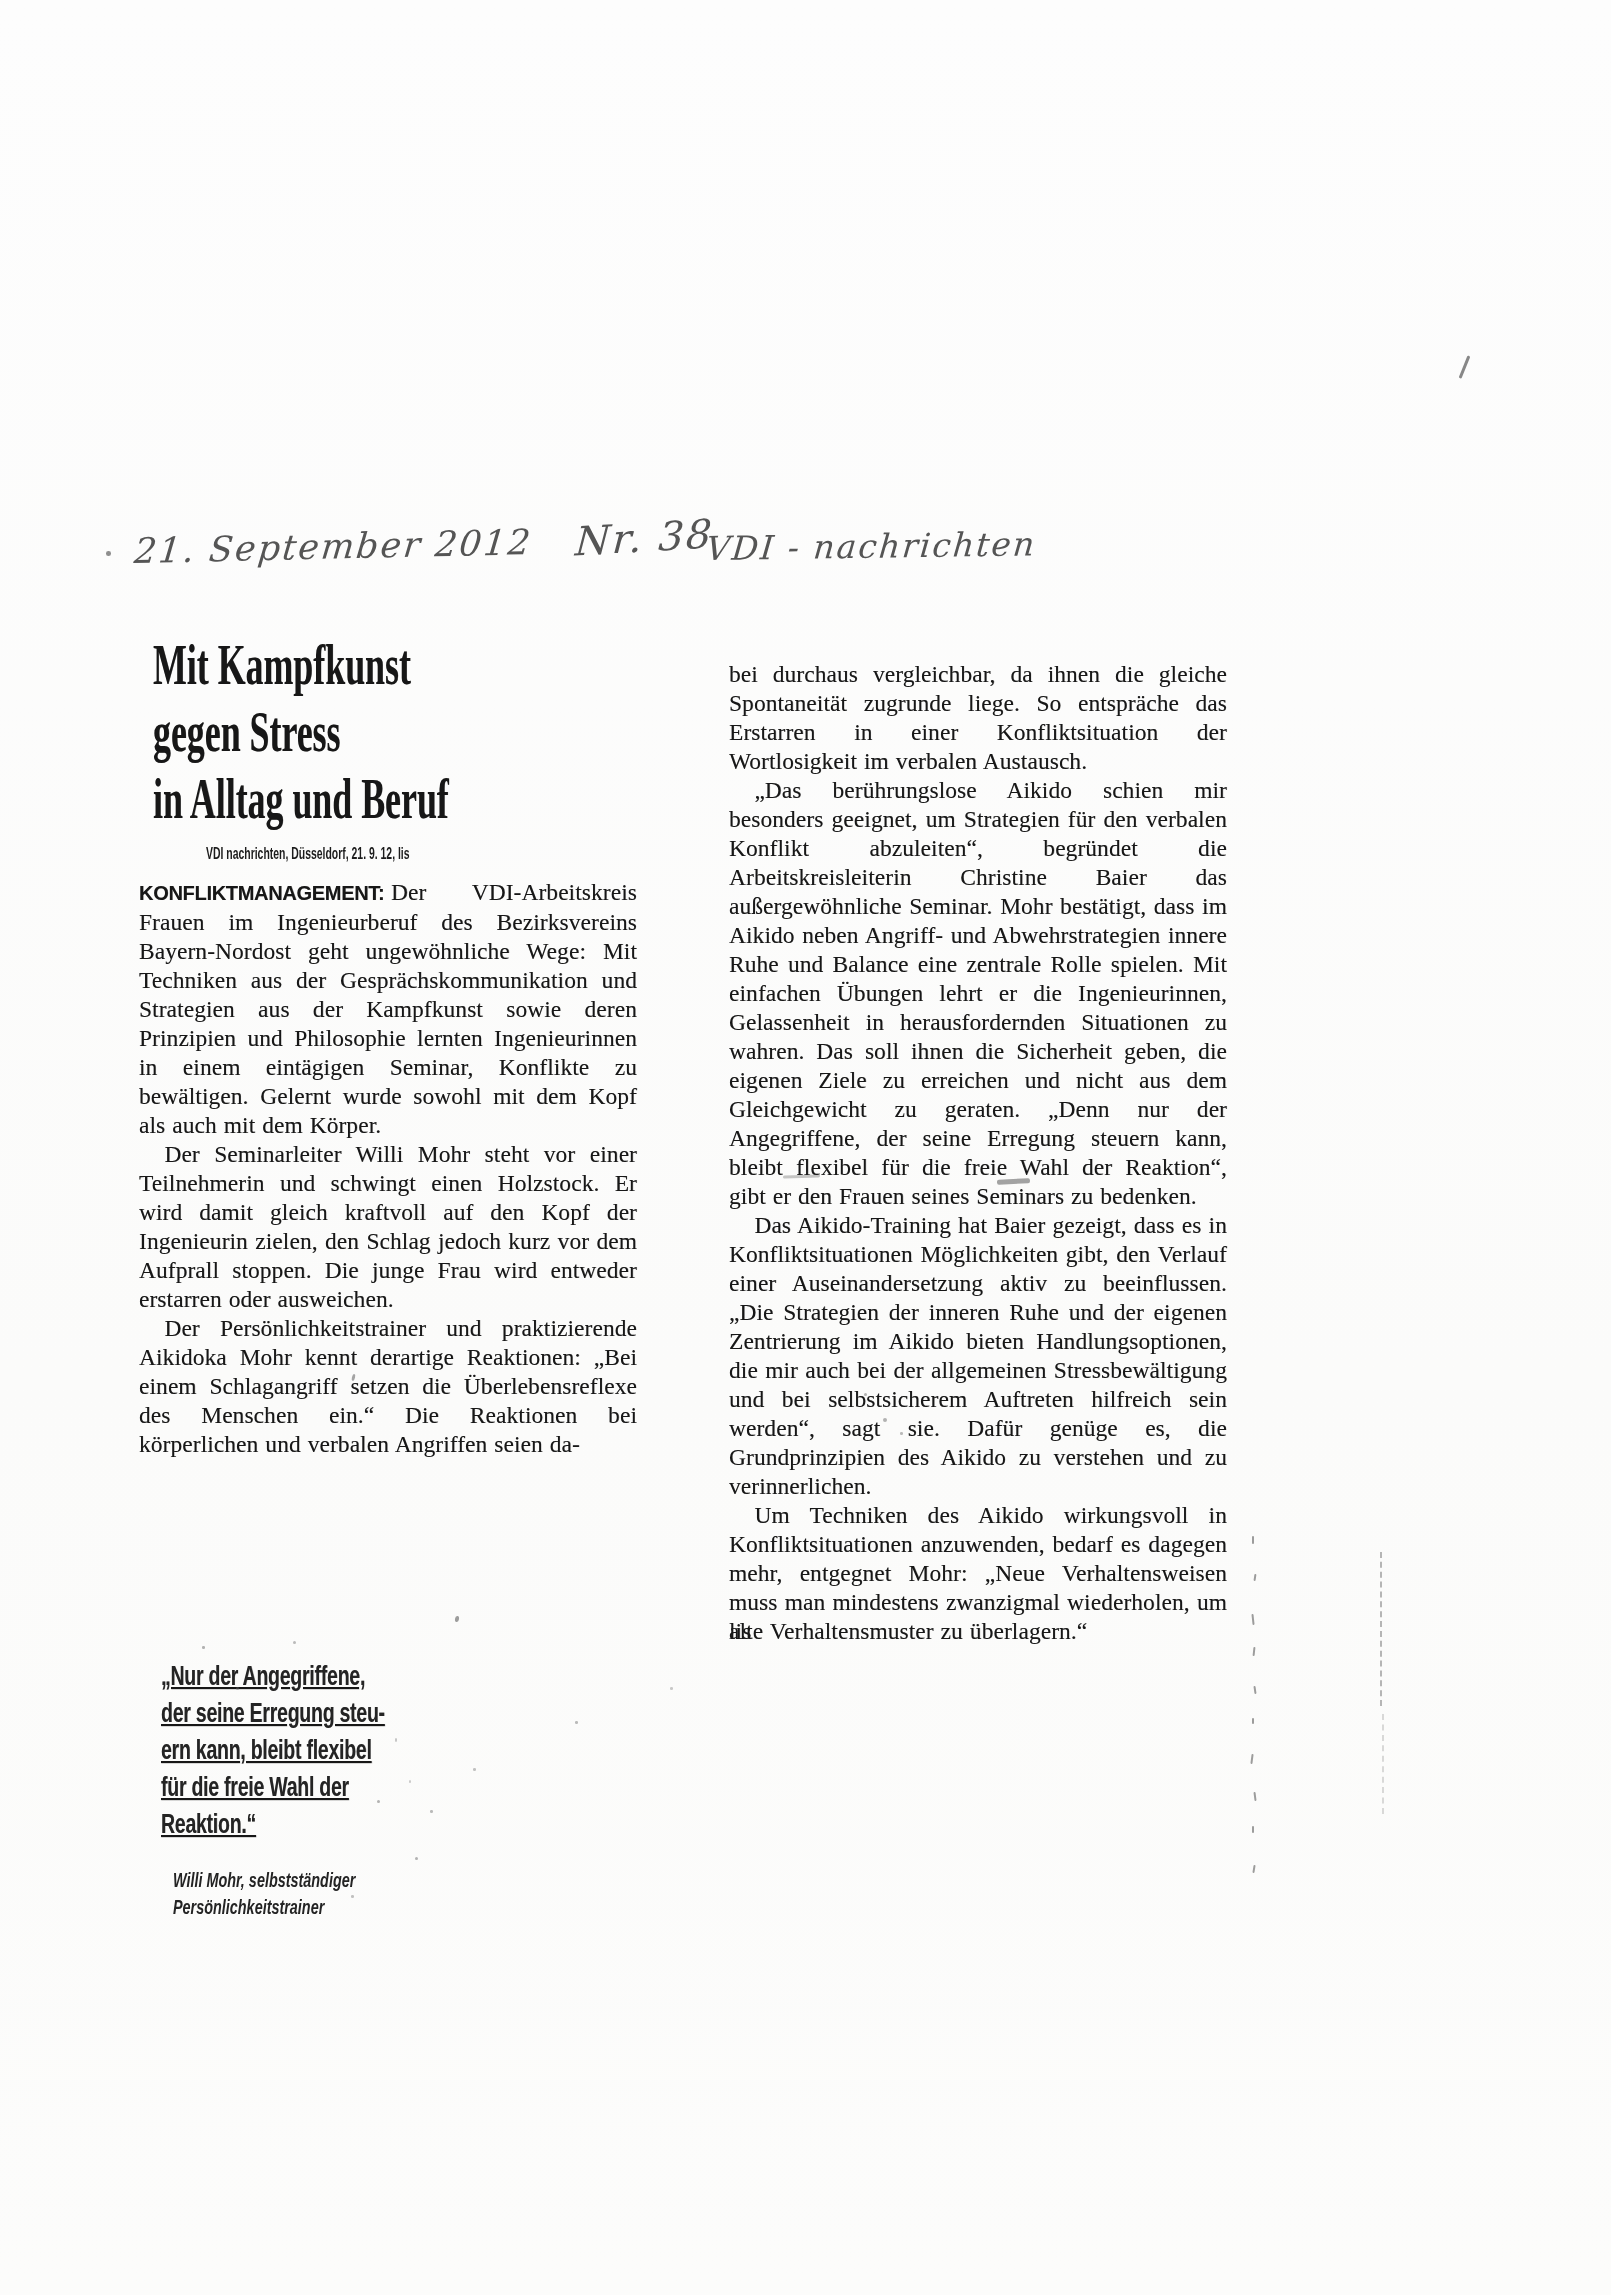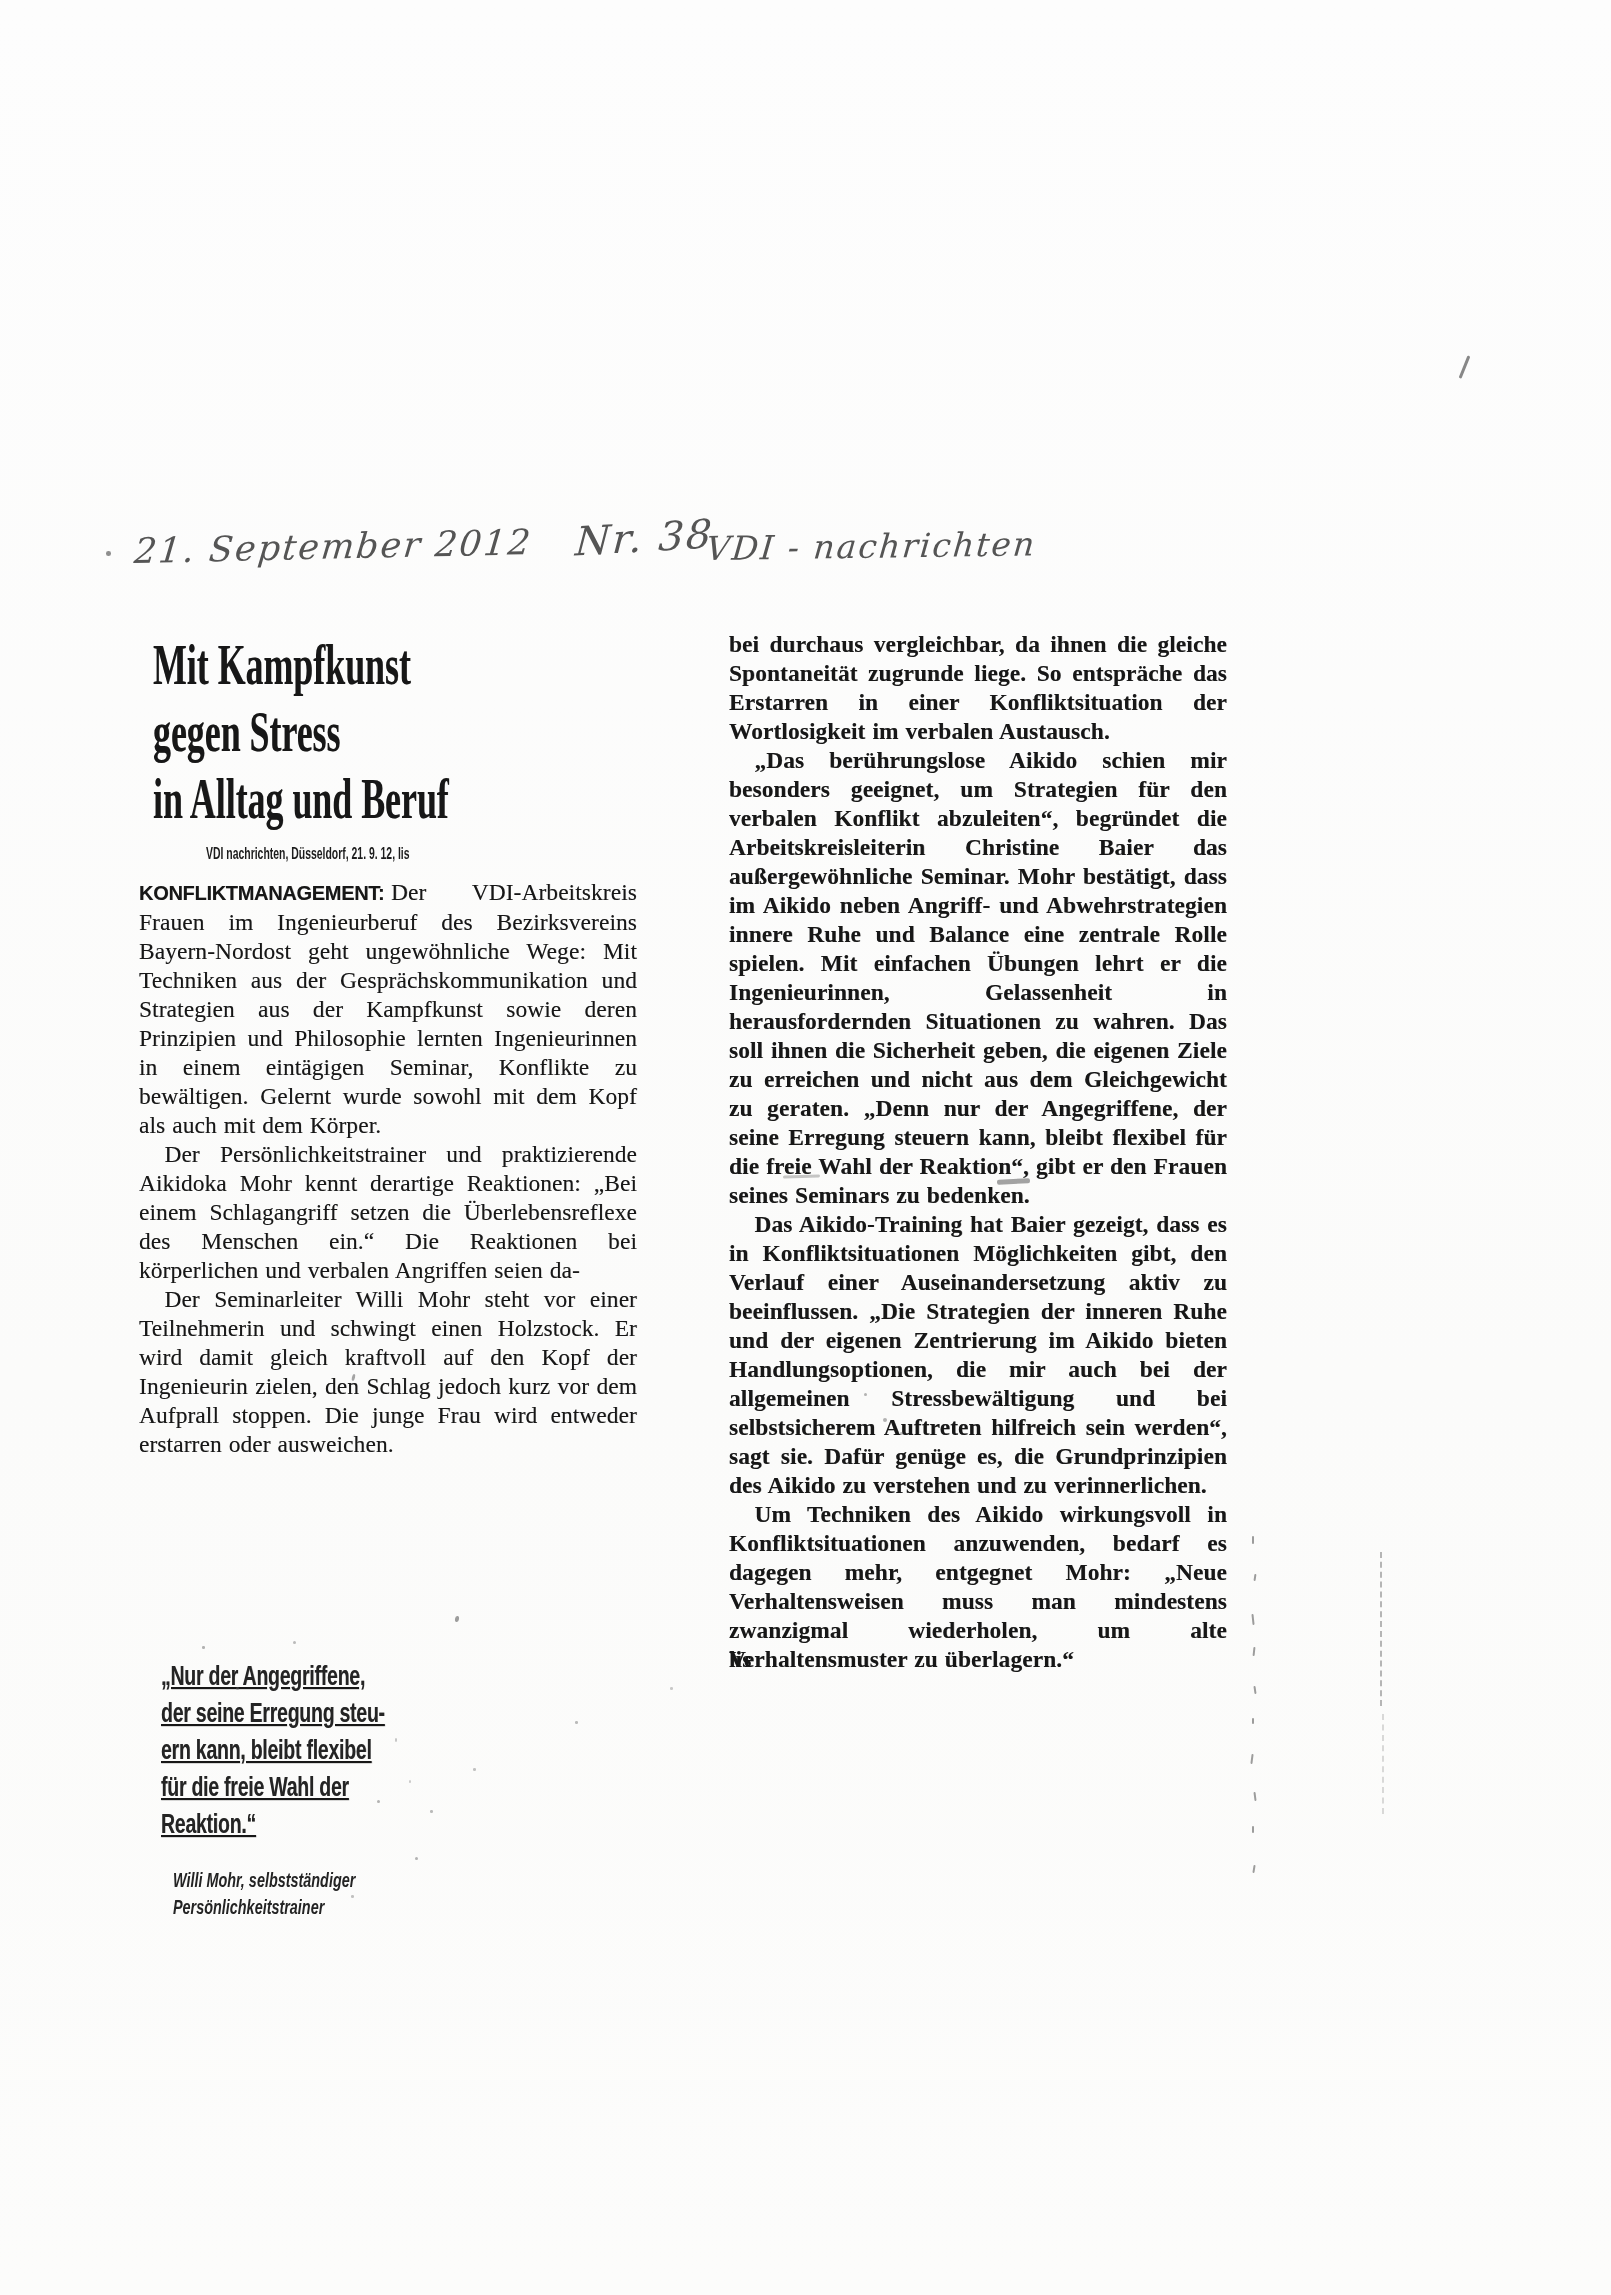--- a/index.html
+++ b/index.html
@@ -52,21 +52,21 @@
     width:498px;
     text-align:justify;
     font-size:23.4px;
     line-height:29px;
     letter-spacing:0.1px;
     word-spacing:1px;
     hyphens:auto;
     text-shadow:0.3px 0.3px 0.5px rgba(15,15,15,.38);
   }
   .col-left  { left:139px;  top:878px; }
-  .col-right { left:729px; top:630px;font-weight:bold;  }
+  .col-right { left:729px; top:660px;  }
   .col p { text-indent:25.4px; }
   .col p.no-indent { text-indent:0; }
   .leadin {
     font-family:"Liberation Sans", sans-serif;
     font-weight:700;
     font-size:20px;
     letter-spacing:-0.3px;
     margin-right:6.7px;
     text-shadow:0.3px 0.3px 0.5px rgba(15,15,15,.45);
   }
@@ -111,22 +111,22 @@
 <div class="headline">
   <div class="headline-line">Mit Kampfkunst</div>
   <div class="headline-line">gegen Stress</div>
   <div class="headline-line">in Alltag und Beruf</div>
 </div>
 
 <div class="byline">VDI nachrichten, Düsseldorf, 21. 9. 12, lis</div>
 
 <div class="col col-left">
   <p class="no-indent"><span class="leadin">KONFLIKTMANAGEMENT:</span><span>Der VDI-Arbeitskreis Frauen im Ingenieurberuf des Bezirksvereins Bayern-Nordost geht ungewöhnliche Wege: Mit Techniken aus der Gesprächskommunikation und Strategien aus der Kampfkunst sowie deren Prinzipien und Philosophie lernten Ingenieurinnen in einem eintägigen Seminar, Konflikte zu bewältigen. Gelernt wurde sowohl mit dem Kopf als auch mit dem Körper.</span></p>
+  <p>Der Seminarleiter Willi Mohr steht vor einer Teilnehmerin und schwingt einen Holzstock. Er wird damit gleich kraftvoll auf den Kopf der Ingenieurin zielen, den Schlag jedoch kurz vor dem Aufprall stoppen. Die junge Frau wird entweder erstarren oder ausweichen.</p>
   <p>Der Persönlichkeitstrainer und praktizierende Aikidoka Mohr kennt derartige Reaktionen: „Bei einem Schlagangriff setzen die Überlebensreflexe des Menschen ein.“ Die Reaktionen bei körperlichen und verbalen Angriffen seien da-</p>
-  <p>Der Seminarleiter Willi Mohr steht vor einer Teilnehmerin und schwingt einen Holzstock. Er wird damit gleich kraftvoll auf den Kopf der Ingenieurin zielen, den Schlag jedoch kurz vor dem Aufprall stoppen. Die junge Frau wird entweder erstarren oder ausweichen.</p>
 </div>
 
 <div class="col col-right">
   <p class="no-indent">bei durchaus vergleichbar, da ihnen die gleiche Spontaneität zugrunde liege. So entspräche das Erstarren in einer Konfliktsituation der Wortlosigkeit im verbalen Austausch.</p>
   <p>„Das berührungslose Aikido schien mir besonders geeignet, um Strategien für den verbalen Konflikt abzuleiten“, begründet die Arbeitskreisleiterin Christine Baier das außergewöhnliche Seminar. Mohr bestätigt, dass im Aikido neben Angriff- und Abwehrstrategien innere Ruhe und Balance eine zentrale Rolle spielen. Mit einfachen Übungen lehrt er die Ingenieurinnen, Gelassenheit in herausfordernden Situationen zu wahren. Das soll ihnen die Sicherheit geben, die eigenen Ziele zu erreichen und nicht aus dem Gleichgewicht zu geraten. „Denn nur der Angegriffene, der seine Erregung steuern kann, bleibt flexibel für die freie Wahl der Reaktion“, gibt er den Frauen seines Seminars zu bedenken.</p>
   <p>Das Aikido-Training hat Baier gezeigt, dass es in Konfliktsituationen Möglichkeiten gibt, den Verlauf einer Auseinandersetzung aktiv zu beeinflussen. „Die Strategien der inneren Ruhe und der eigenen Zentrierung im Aikido bieten Handlungsoptionen, die mir auch bei der allgemeinen Stressbewältigung und bei selbstsicherem Auftreten hilfreich sein werden“, sagt sie. Dafür genüge es, die Grundprinzipien des Aikido zu verstehen und zu verinnerlichen.</p>
   <p>Um Techniken des Aikido wirkungsvoll in Konfliktsituationen anzuwenden, bedarf es dagegen mehr, entgegnet Mohr: „Neue Verhaltensweisen muss man mindestens zwanzigmal wiederholen, um alte Verhaltensmuster zu überlagern.“</p>
   <div class="sig">lis</div>
 </div>
 

